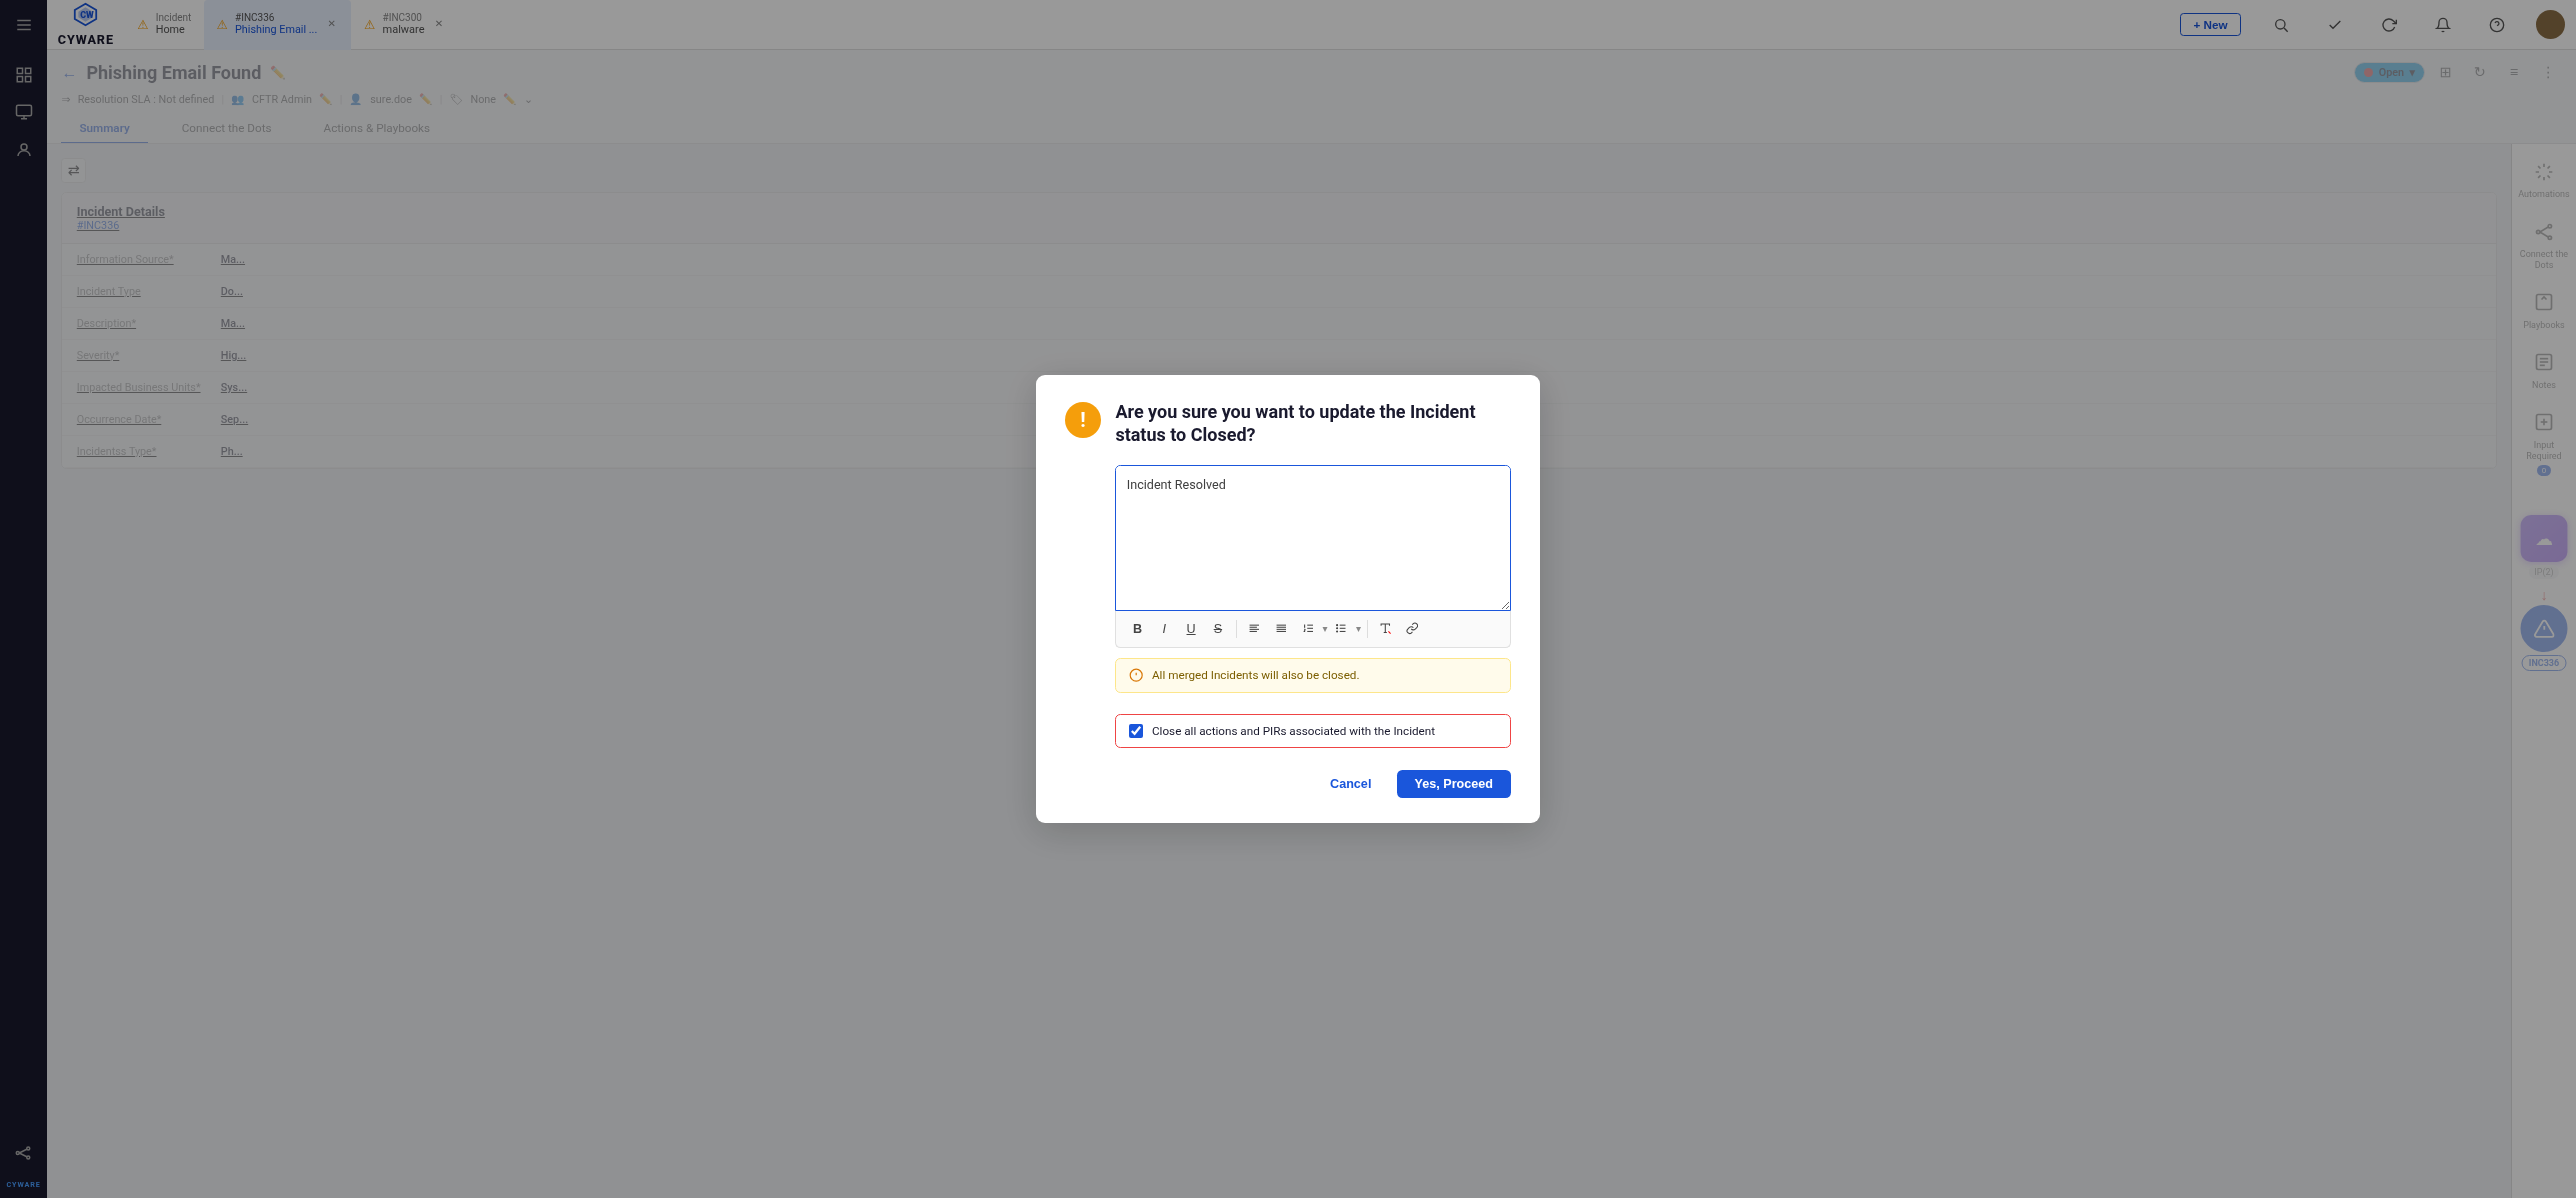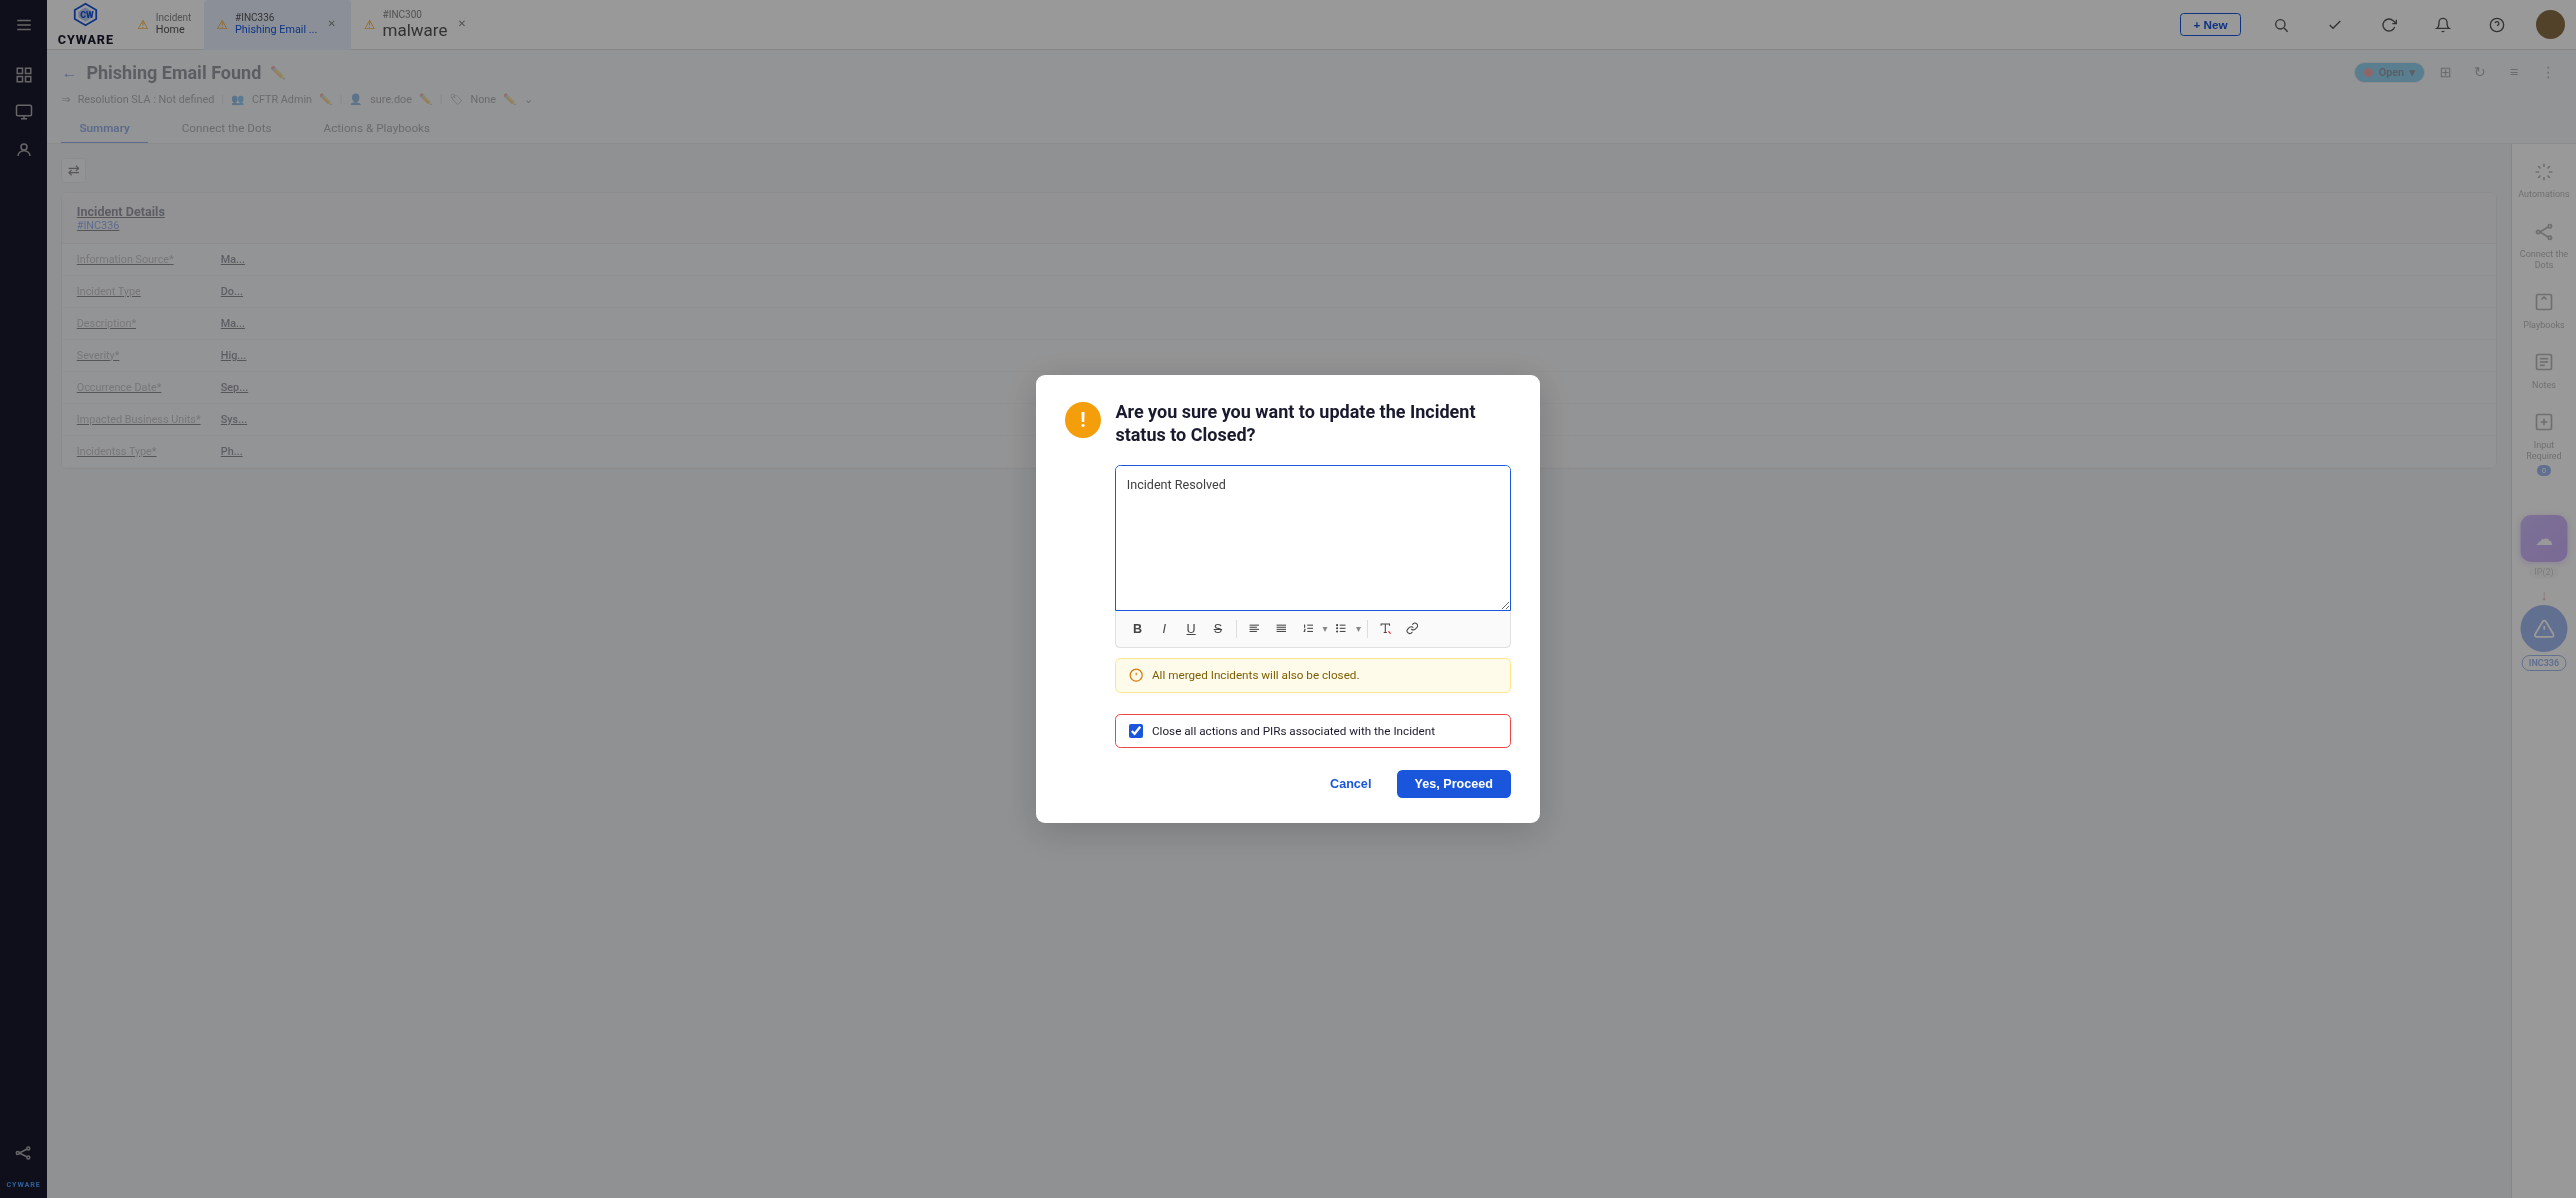--- a/index.html
+++ b/index.html
@@ -160,21 +160,21 @@
         <div>
           <div style="font-size:10px; color:#555;">#INC336</div>
           <div style="font-size:10.8px;">Phishing Email ...</div>
         </div>
         <div class="tab-close">✕</div>
       </div>
       <div class="tab">
         <span style="color:#f59e0b; font-size:12.6px;">⚠</span>
         <div>
           <div style="font-size:10px; color:#888;">#INC300</div>
-          <div style="font-size:17px;">malware</div>
+          <div style="font-size:11px;">malware</div>
         </div>
         <div class="tab-close">✕</div>
       </div>
 
       <div class="topbar-right">
         <button class="new-btn">+ New</button>
         <div class="topbar-icon-btn">
           <svg width="16" height="16" viewBox="0 0 24 24" fill="none" stroke="currentColor" stroke-width="2">
               <circle cx="11" cy="11" r="7"></circle>
               <line x1="16.5" y1="16.5" x2="22" y2="22"></line>
@@ -276,26 +276,26 @@
               </div>
             <div class="detail-row">
                 <span class="detail-label">Description*</span>
                 <span class="detail-value">Ma...</span>
               </div>
             <div class="detail-row">
                 <span class="detail-label">Severity*</span>
                 <span class="detail-value">Hig...</span>
               </div>
             <div class="detail-row">
+                <span class="detail-label">Impacted Business Units*</span>
+                <span class="detail-value">Sys...</span>
+              </div>
+            <div class="detail-row">
                 <span class="detail-label">Occurrence Date*</span>
                 <span class="detail-value">Sep...</span>
-              </div>
-            <div class="detail-row">
-                <span class="detail-label">Impacted Business Units*</span>
-                <span class="detail-value">Sys...</span>
               </div>
             <div class="detail-row">
                 <span class="detail-label">Incidentss Type*</span>
                 <span class="detail-value">Ph...</span>
               </div>
           </div>
         </div>
       </div>
 
       <div class="right-sidebar">

